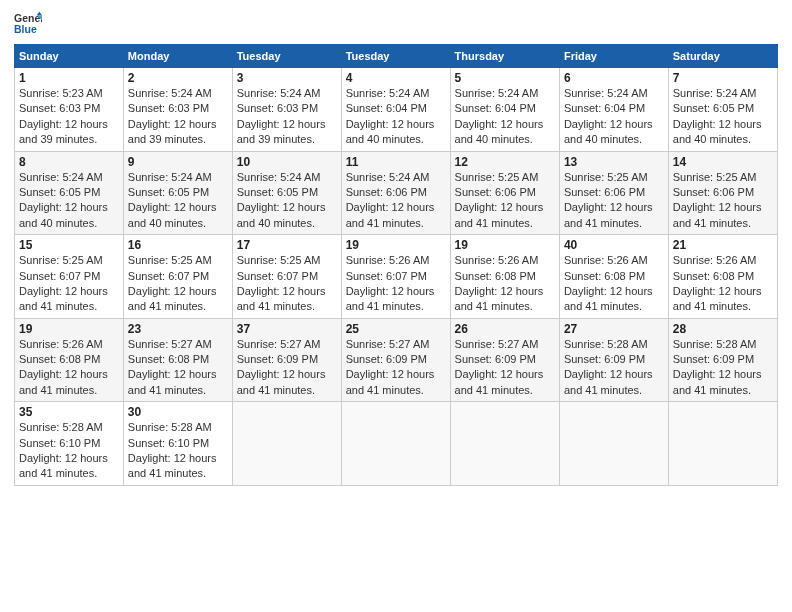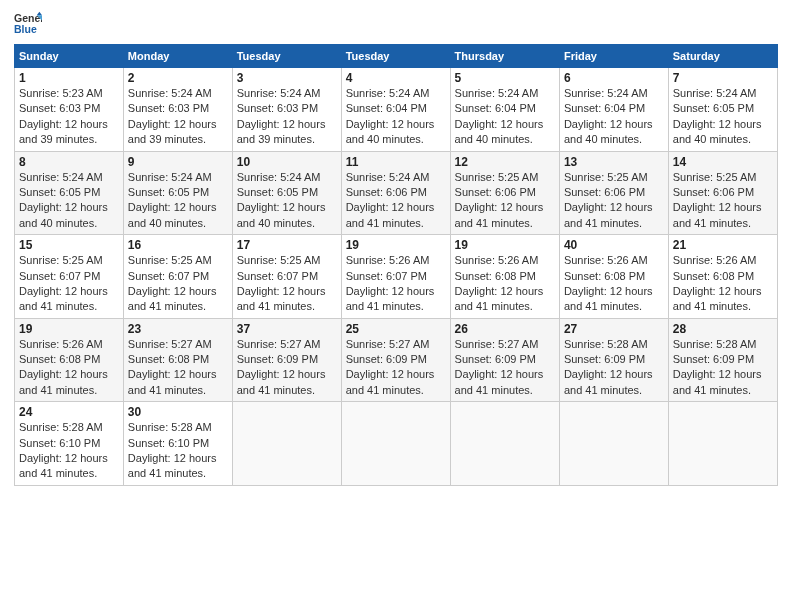--- a/index.html
+++ b/index.html
@@ -234,21 +234,21 @@
             <span class="day-number">27</span>
             <div class="day-info">Sunrise: 5:28 AM<br>Sunset: 6:09 PM<br>Daylight: 12 hours and 41 minutes.</div>
           </td>
           <td>
             <span class="day-number">28</span>
             <div class="day-info">Sunrise: 5:28 AM<br>Sunset: 6:09 PM<br>Daylight: 12 hours and 41 minutes.</div>
           </td>
         </tr>
         <tr class="last-row">
           <td>
-            <span class="day-number">24</span>
+            <span class="day-number">35</span>
             <div class="day-info">Sunrise: 5:28 AM<br>Sunset: 6:10 PM<br>Daylight: 12 hours and 41 minutes.</div>
           </td>
           <td>
             <span class="day-number">30</span>
             <div class="day-info">Sunrise: 5:28 AM<br>Sunset: 6:10 PM<br>Daylight: 12 hours and 41 minutes.</div>
           </td>
           <td class="empty-cell"></td>
           <td class="empty-cell"></td>
           <td class="empty-cell"></td>
           <td class="empty-cell"></td>

